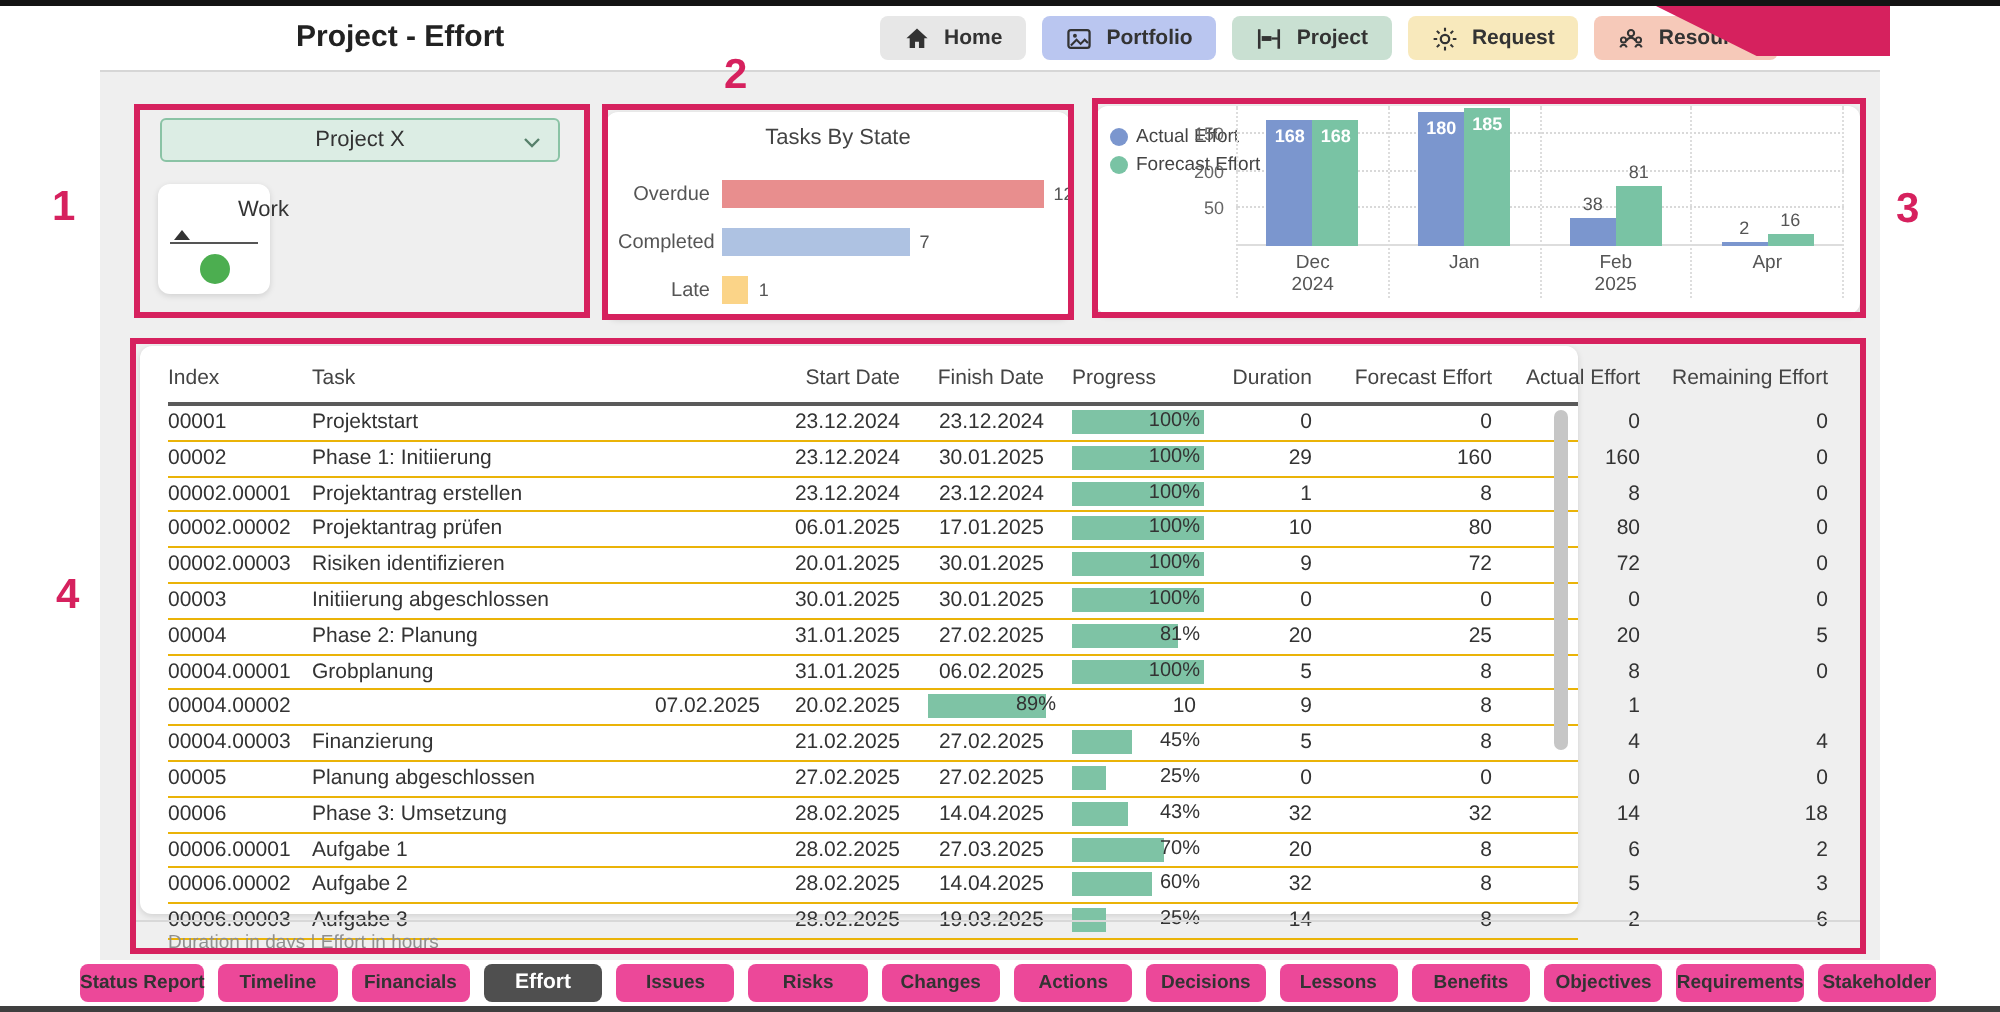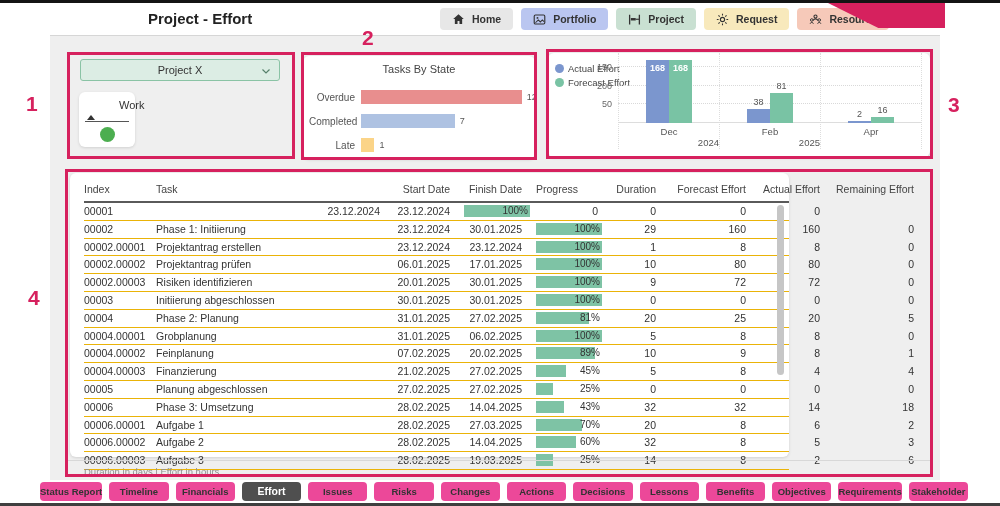--- a/index.html
+++ b/index.html
@@ -51,21 +51,21 @@
   .gridline { position:absolute; left:0; right:0; border-top:1px dotted #d9d9d9; }
   .baseline { position:absolute; left:0; right:0; bottom:26px; border-top:1px solid #ddd; }
   .cgroup { position:relative; flex:1; height:96px; border-left:1px dotted #ddd; }
   .cgroup:last-child { border-right:1px dotted #ddd; }
   .bars { position:absolute; left:0; right:0; top:0; height:70px; display:flex; align-items:flex-end; justify-content:center; }
   .cbar { width:23px; position:relative; cursor:pointer; }
   .cbar .dlab { position:absolute; left:-4px; right:-4px; text-align:center; font-size:9px; font-weight:bold; }
   .cbar .dlab.inside { top:3px; color:#fff; }
   .cbar .dlab.above { bottom:calc(100% + 2px); color:#555; font-weight:normal; }
   .cat-month { position:absolute; left:0; right:0; top:73px; text-align:center; font-size:9.5px; color:#555; }
-  .cat-year { position:absolute; left:0; right:0; top:84px; text-align:right; font-size:9.5px; color:#555; }
+  .cat-year { position:absolute; left:0; right:0; top:84px; text-align:center; font-size:9.5px; color:#555; }
 
   
   .table-card { left:20px; top:137px; width:719px; height:284px; padding:4px 0 16px 14px; }
   .tgrid { display:grid; grid-template-columns:72px 238px 70px 72px 76px 58px 90px 74px 94px; }
   .th { font-size:10.5px; color:#444; height:24px; line-height:24px; white-space:nowrap; }
   .thead { border-bottom:2px solid #5a5a5a; }
   .trow { border-bottom:1px solid #eab308; cursor:pointer; }
   .td { font-size:10.5px; color:#333; height:16.8px; line-height:16.8px; white-space:nowrap; overflow:hidden; }
   .r { text-align:right; padding-right:14px; }
   .prog-wrap { position:relative; width:66px; height:12px; margin-top:2px; }
@@ -213,20 +213,31 @@
               </div>
               <div class="cbar" style="height: 62.8877px; background: rgb(121, 195, 164);">
                 <span class="dlab inside">168</span>
               </div>
             </div>
             <div class="cat-month">Dec</div>
             <div class="cat-year">2024</div>
           </div>
           <div class="cgroup">
             <div class="bars">
+              <div class="cbar" style="height: 67.3797px; background: rgb(123, 150, 206);">
+                <span class="dlab inside">180</span>
+              </div>
+              <div class="cbar" style="height: 69.2513px; background: rgb(121, 195, 164);">
+                <span class="dlab inside">185</span>
+              </div>
+            </div>
+            <div class="cat-month">Jan</div>
+          </div>
+          <div class="cgroup">
+            <div class="bars">
               <div class="cbar" style="height: 14.2246px; background: rgb(123, 150, 206);">
                 <span class="dlab above">38</span>
               </div>
               <div class="cbar" style="height: 30.3209px; background: rgb(121, 195, 164);">
                 <span class="dlab above">81</span>
               </div>
             </div>
             <div class="cat-month">Feb</div>
             <div class="cat-year">2025</div>
           </div>
@@ -252,20 +263,21 @@
           <div class="th r">Finish Date</div>
           <div class="th">Progress</div>
           <div class="th r">Duration</div>
           <div class="th r">Forecast Effort</div>
           <div class="th r">Actual Effort</div>
           <div class="th r">Remaining Effort</div>
         </div>
       <div id="tbody">
           <div class="tgrid trow">
             <div class="td">00001</div>
+            <div class="td">Projektstart</div>
             <div class="td r">23.12.2024</div>
             <div class="td r">23.12.2024</div>
             <div class="td">
               <div class="prog-wrap">
                 <div class="prog-bar" style="width: 100%; background: rgb(126, 195, 165);"></div>
                 <span class="prog-txt">100%</span>
               </div>
             </div>
             <div class="td r">0</div>
             <div class="td r">0</div>
@@ -379,21 +391,20 @@
                 <span class="prog-txt">100%</span>
               </div>
             </div>
             <div class="td r">5</div>
             <div class="td r">8</div>
             <div class="td r">8</div>
             <div class="td r">0</div>
           </div>
           <div class="tgrid trow">
             <div class="td">00004.00002</div>
-            <div class="td">Feinplanung</div>
             <div class="td r">07.02.2025</div>
             <div class="td r">20.02.2025</div>
             <div class="td">
               <div class="prog-wrap">
                 <div class="prog-bar" style="width: 89%; background: rgb(126, 195, 165);"></div>
                 <span class="prog-txt">89%</span>
               </div>
             </div>
             <div class="td r">10</div>
             <div class="td r">9</div>

